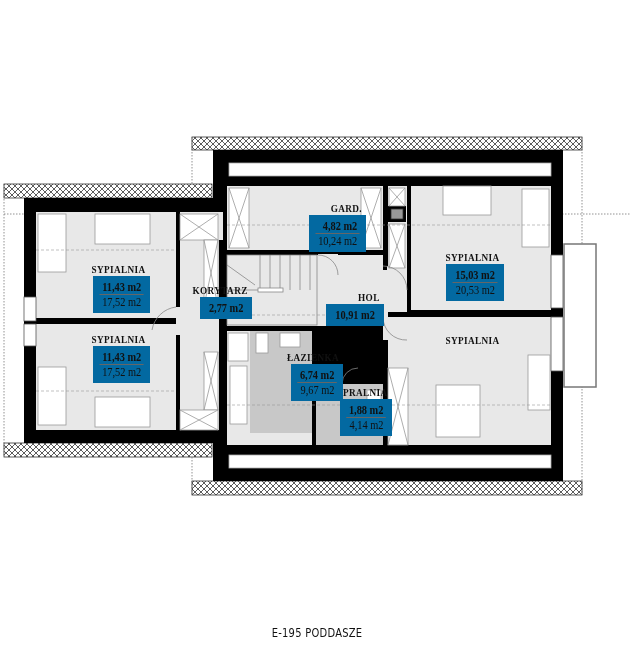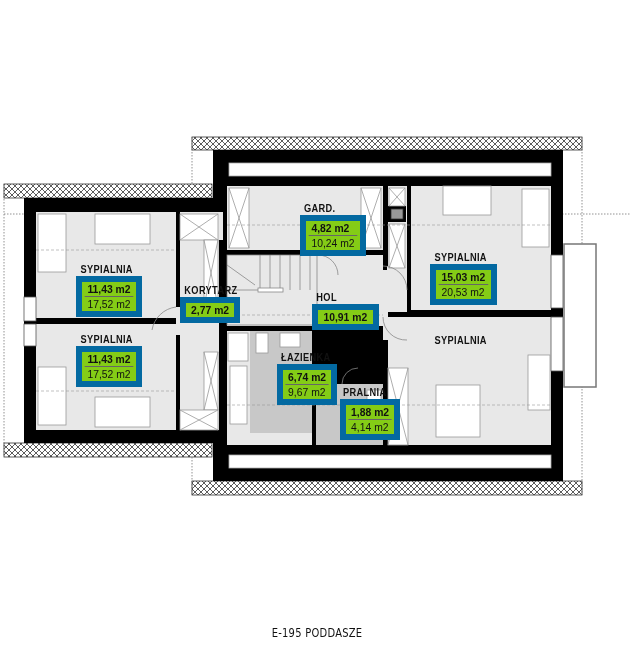--- a/index.html
+++ b/index.html
@@ -1,20 +1,20 @@
 <!DOCTYPE html>
 <html><head>
 <meta charset="utf-8">
 <style>
   html, body { margin:0; padding:0; background:#ffffff; }
   body { width:634px; height:649px; position:relative; overflow:hidden; font-family:"DejaVu Sans Condensed","DejaVu Sans", sans-serif; }
   #plan { position:absolute; left:0; top:0; }
-  .room-label { position:absolute; text-align:left; font-family:Liberation Sans, sans-serif; }
+  .room-label { position:absolute; text-align:right; font-family:Liberation Serif, serif; }
   .room-name { font-weight:bold; font-size:10.5px; letter-spacing:0.4px; color:#111; line-height:13px; white-space:nowrap; transform:scaleX(0.88); transform-origin:center; }
-  .area-box { display:inline-block; border:6px solid #0369a1; background:#84cc16; }
+  .area-box { display:inline-block; border:4px solid #0369a1; background:#0369a1; }
   .area { font-size:11.5px; color:#111; line-height:14px; padding:0 3px; white-space:nowrap; transform:scaleX(0.9); }
   .area.usable { font-weight:bold; border-bottom:1px solid #666; }
   .caption { position:absolute; left:0; width:634px; top:625px; text-align:center; font-size:13px; color:#111; letter-spacing:0.3px; transform:scaleX(0.85); }
 </style>
 </head>
 <body>
 
 <svg id="plan" width="634" height="649" viewBox="0 0 634 649" xmlns="http://www.w3.org/2000/svg">
   <defs>
     <pattern id="hatch" width="6" height="6" patternUnits="userSpaceOnUse">

